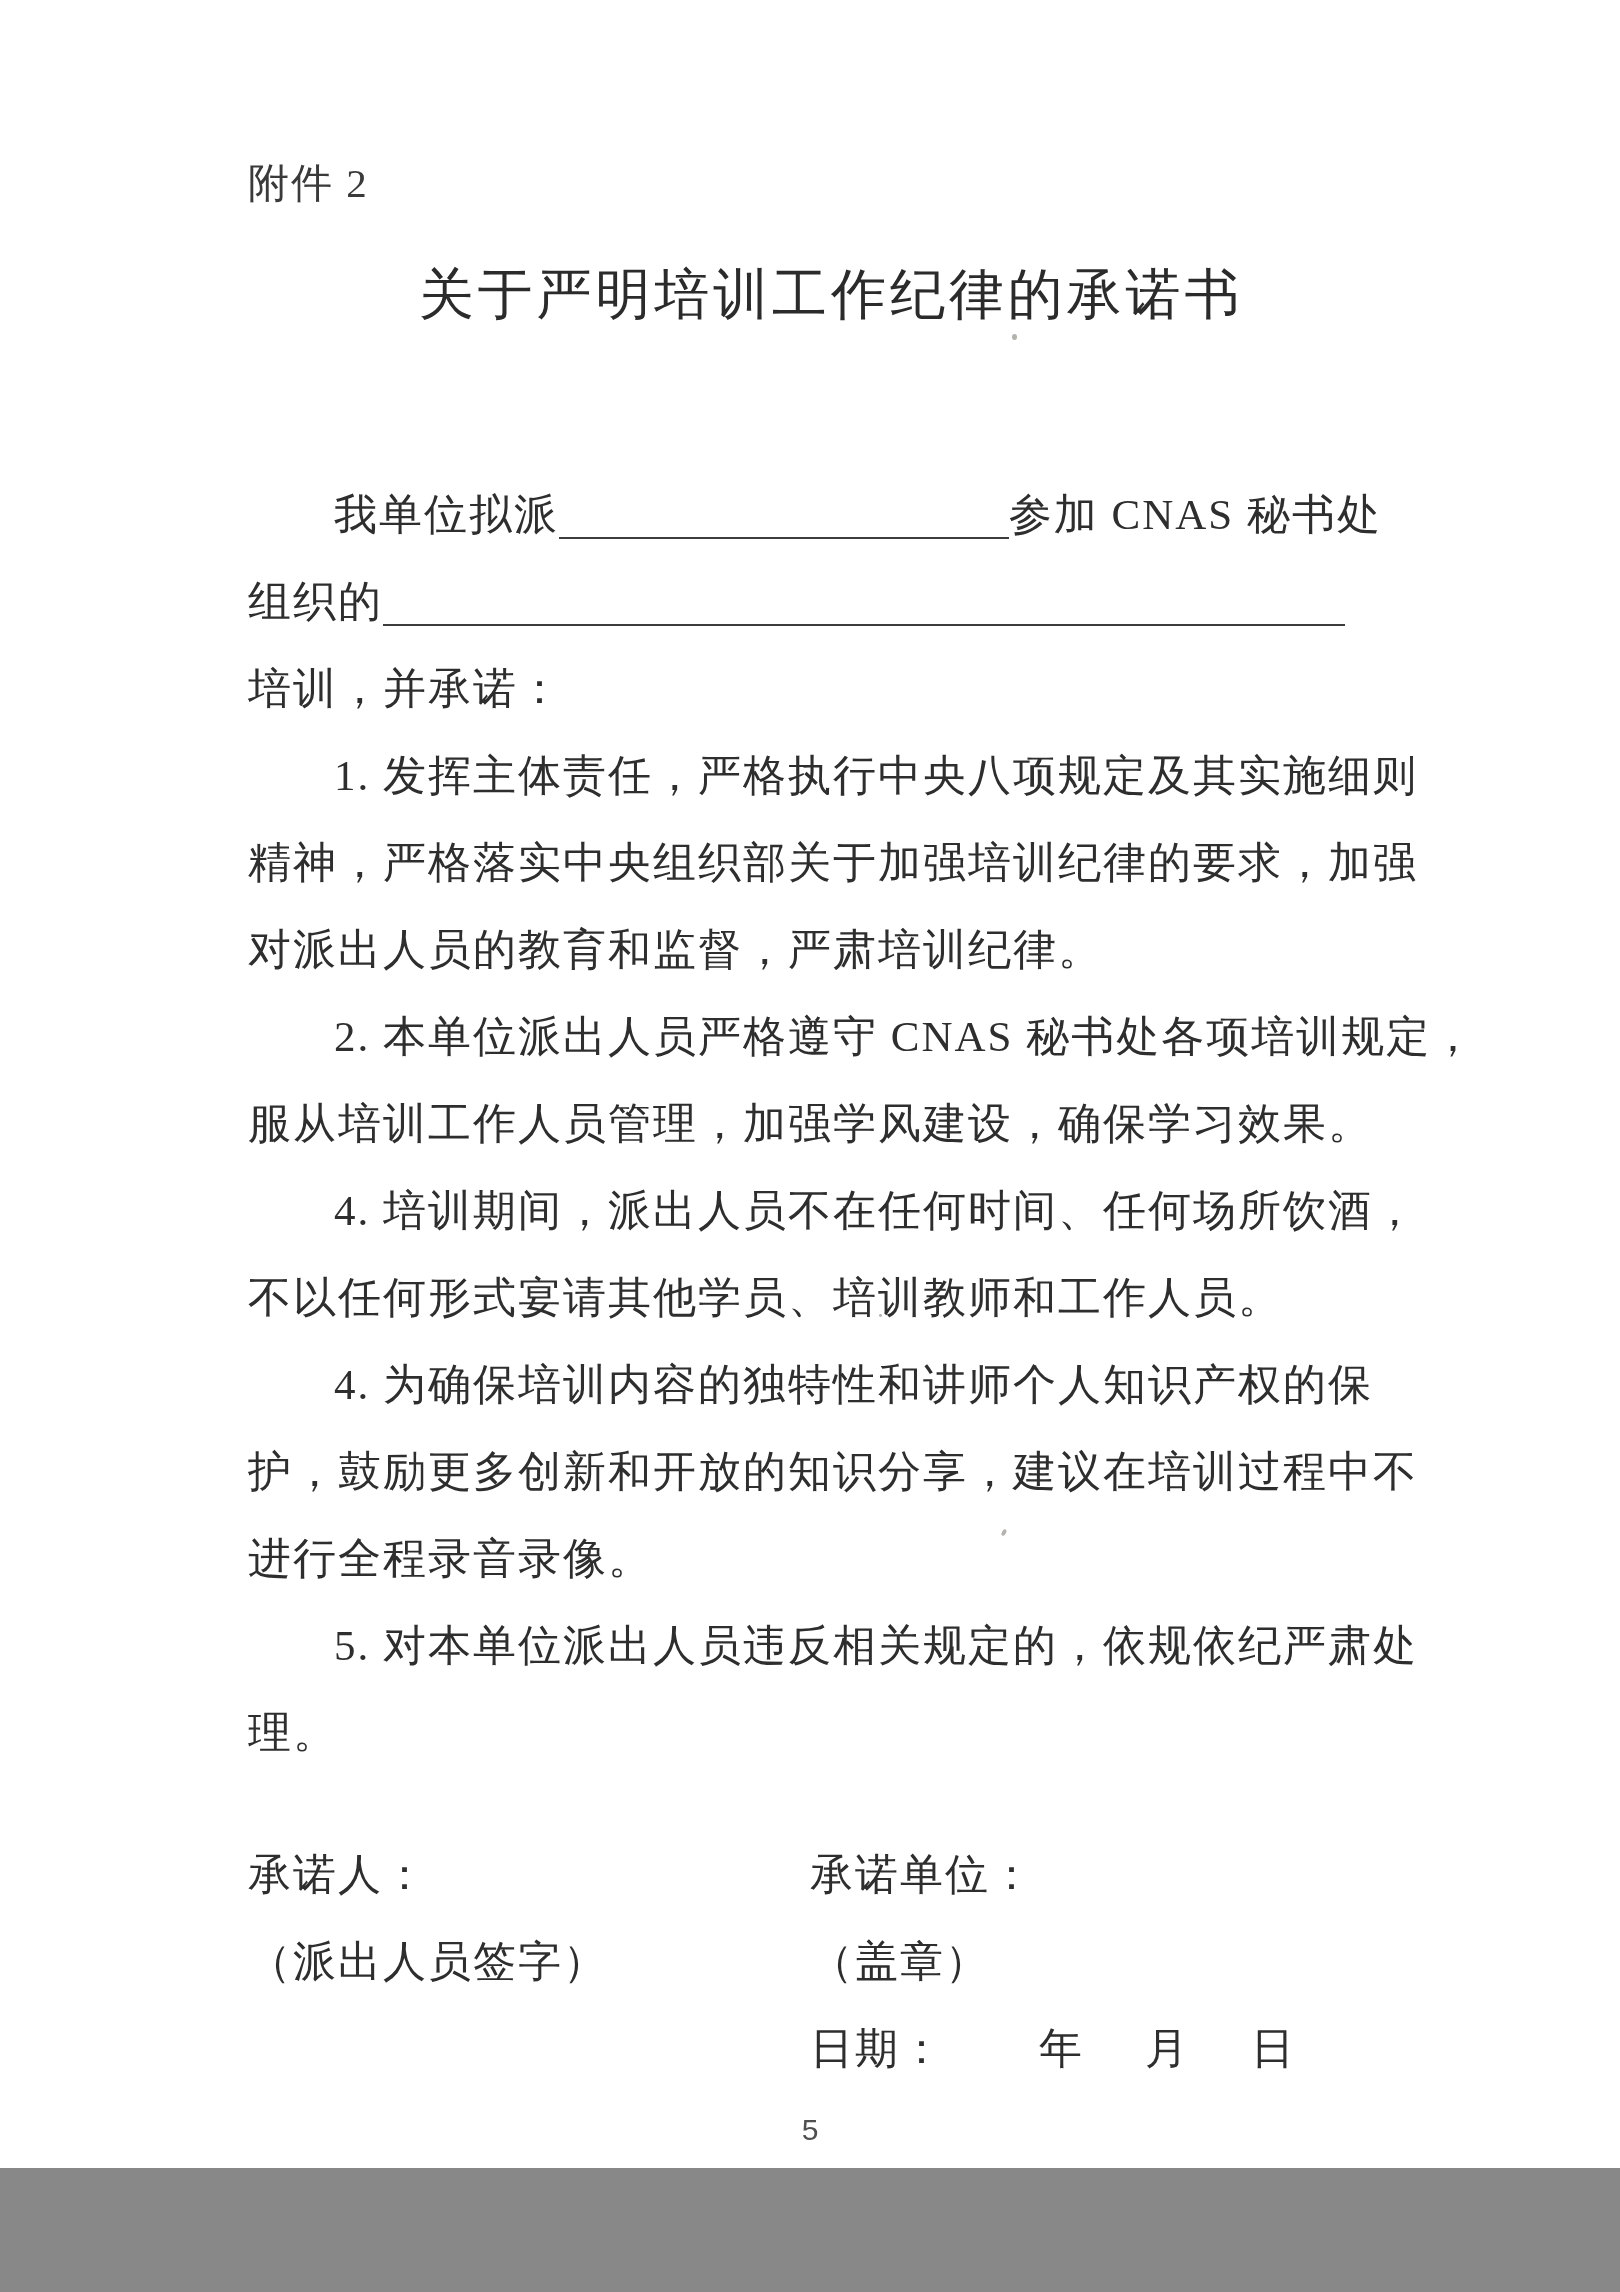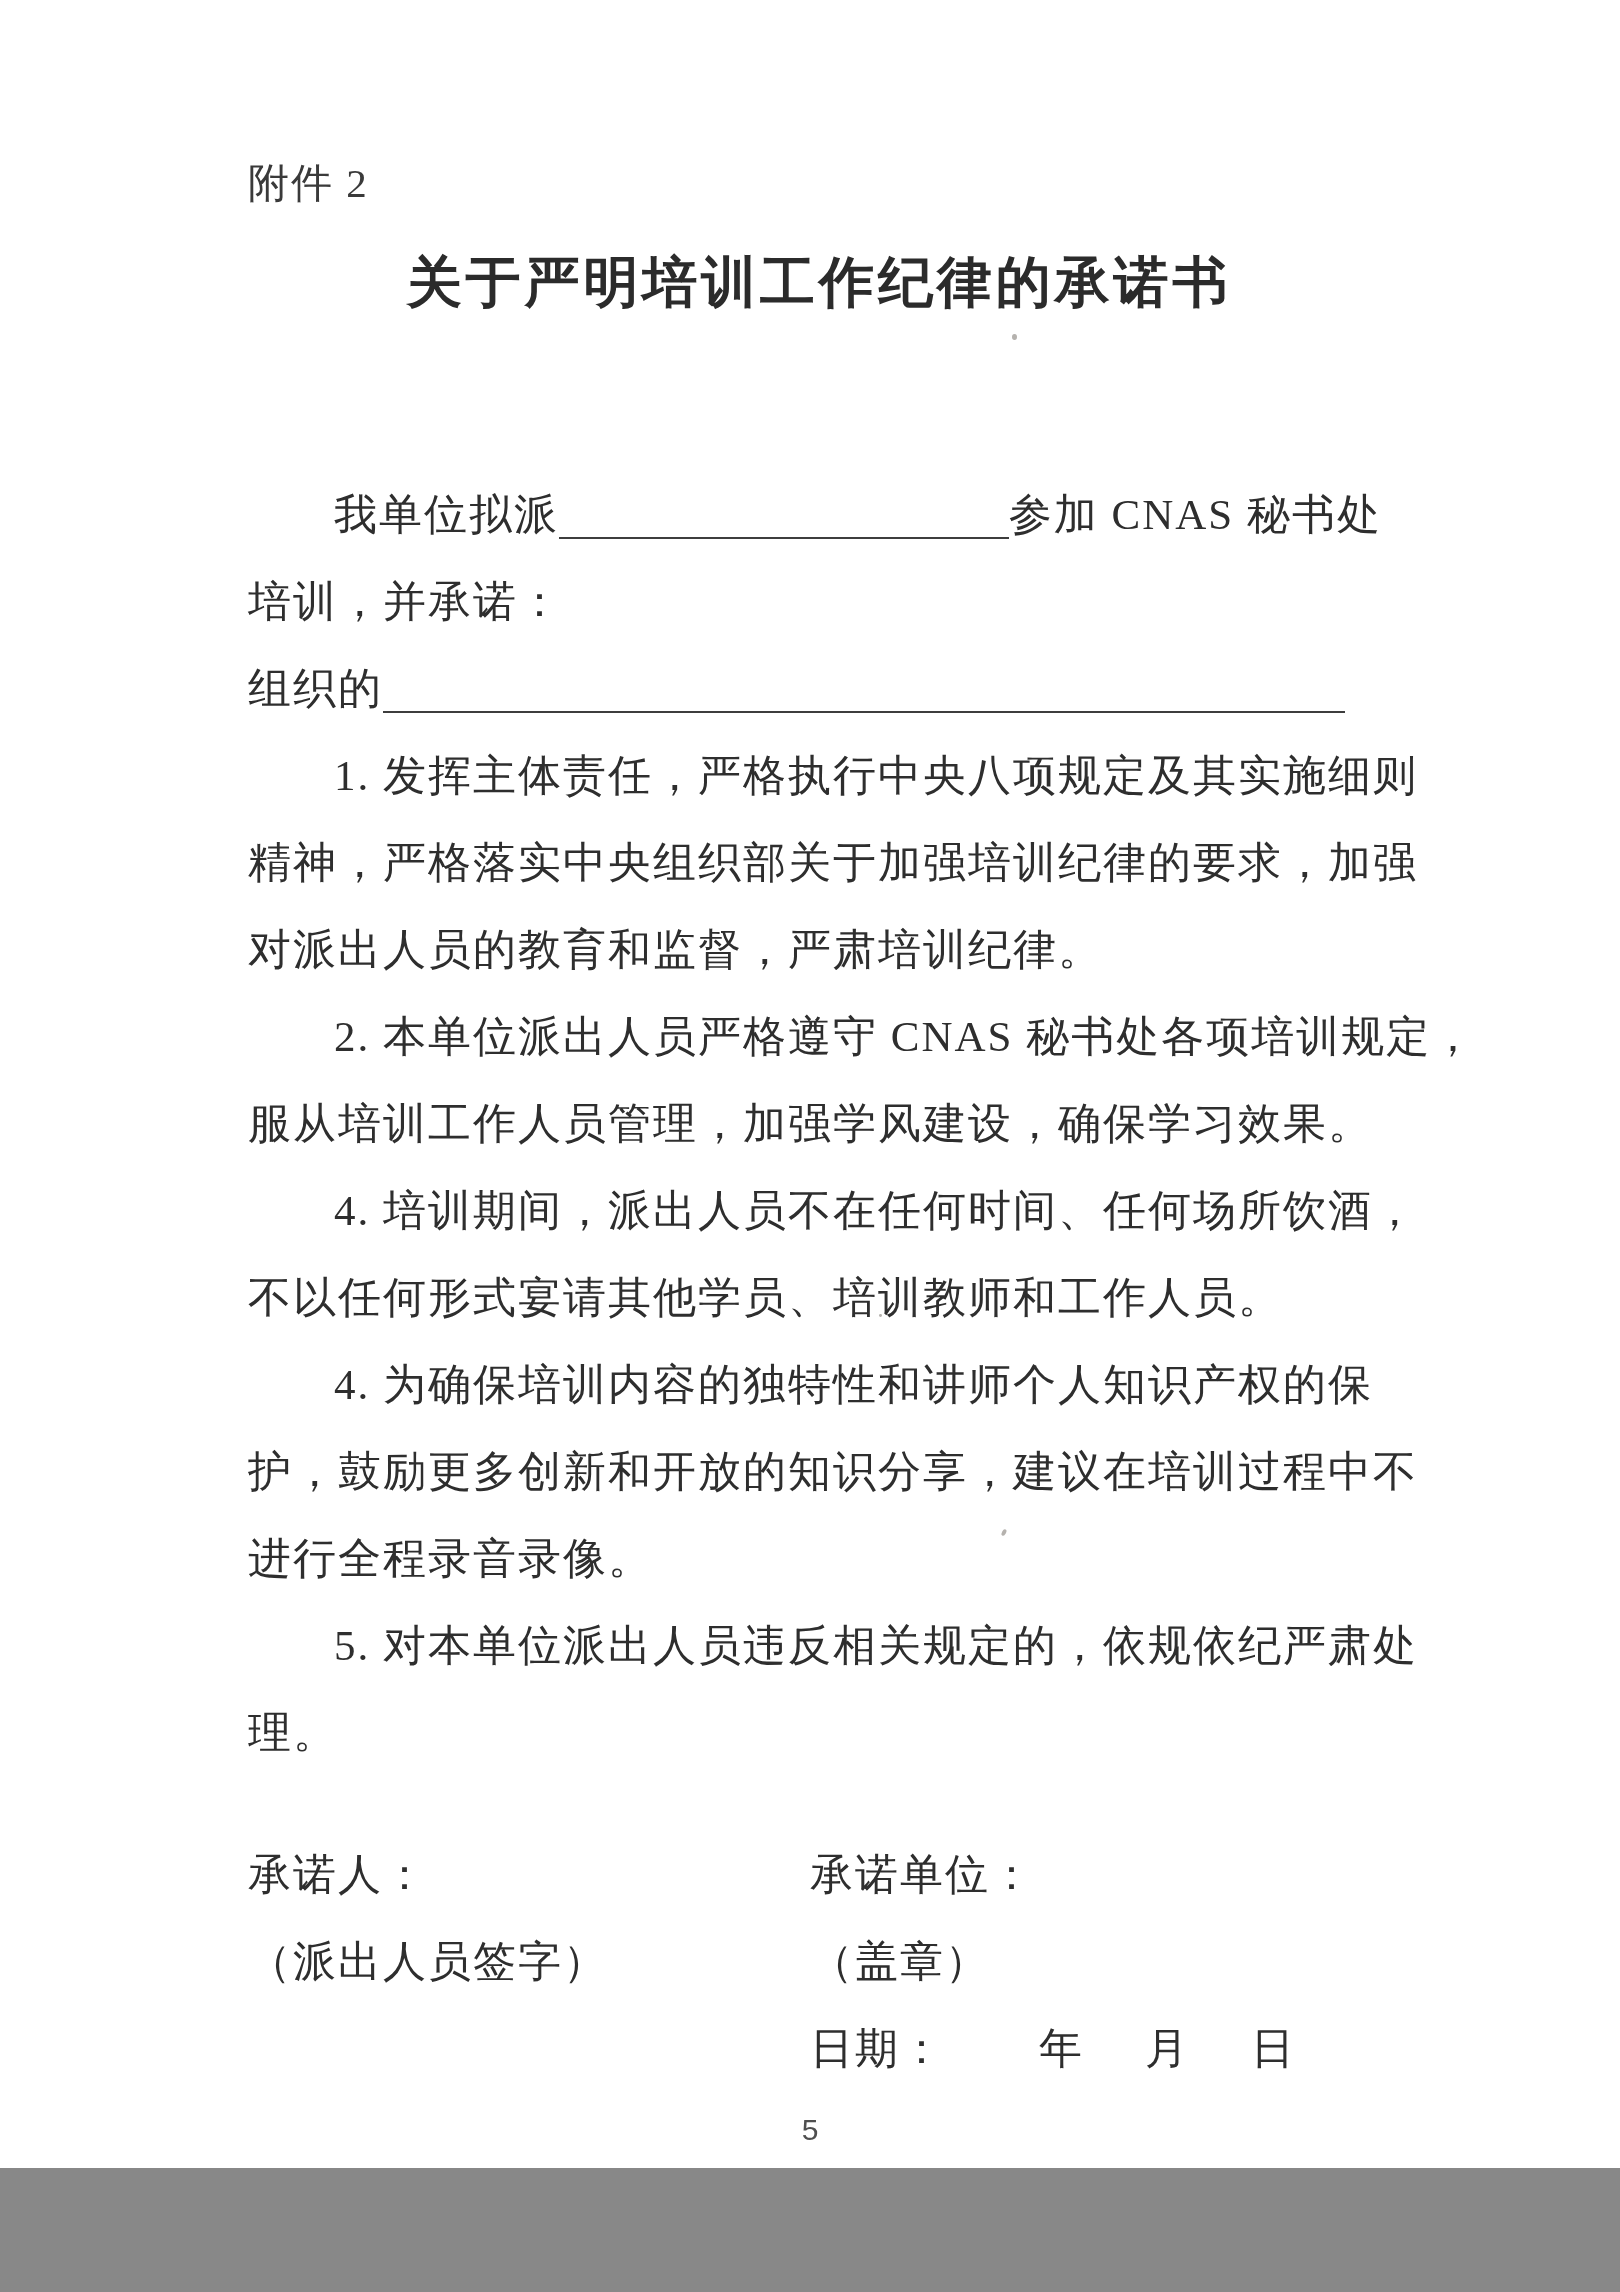--- a/index.html
+++ b/index.html
@@ -24,24 +24,24 @@
     font-size: 41px;
     line-height: 1;
     letter-spacing: 2px;
     color: #3a3a3a;
   }
   .doc-title {
     position: absolute;
     left: 248px;
     top: 247px;
     width: 1134px;
-    margin: 4px;
+    margin: 16px;
     text-align: center;
     font-family: "Liberation Sans", "DejaVu Sans", sans-serif;
-    font-weight: 700;
+    font-weight: 400;
     font-size: 55px;
     line-height: 1.15;
     letter-spacing: 3.9px;
     color: #2b2b2b;
   }
   .doc-body {
     position: absolute;
     left: 248px;
     top: 471px;
     width: 1134px;
@@ -121,26 +121,26 @@
   <h1 class="doc-title">关于严明培训工作纪律的承诺书</h1>
 
   <div class="doc-body">
 
     <div class="line flexline pad-indent">
       <span>我单位拟派</span>
       <span class="uline"></span>
       <span>参加 CNAS 秘书处</span>
     </div>
 
-    <div class="line">培训，并承诺：</div>
-
     <div class="line flexline">
       <span>组织的</span>
       <span class="uline short"></span>
     </div>
+
+    <div class="line">培训，并承诺：</div>
     <div class="line indent">1. 发挥主体责任，严格执行中央八项规定及其实施细则</div>
     <div class="line">精神，严格落实中央组织部关于加强培训纪律的要求，加强</div>
     <div class="line">对派出人员的教育和监督，严肃培训纪律。</div>
     <div class="line indent">2. 本单位派出人员严格遵守 CNAS 秘书处各项培训规定，</div>
     <div class="line">服从培训工作人员管理，加强学风建设，确保学习效果。</div>
     <div class="line indent">4. 培训期间，派出人员不在任何时间、任何场所饮酒，</div>
     <div class="line">不以任何形式宴请其他学员、培训教师和工作人员。</div>
     <div class="line indent">4. 为确保培训内容的独特性和讲师个人知识产权的保</div>
     <div class="line">护，鼓励更多创新和开放的知识分享，建议在培训过程中不</div>
     <div class="line">进行全程录音录像。</div>

